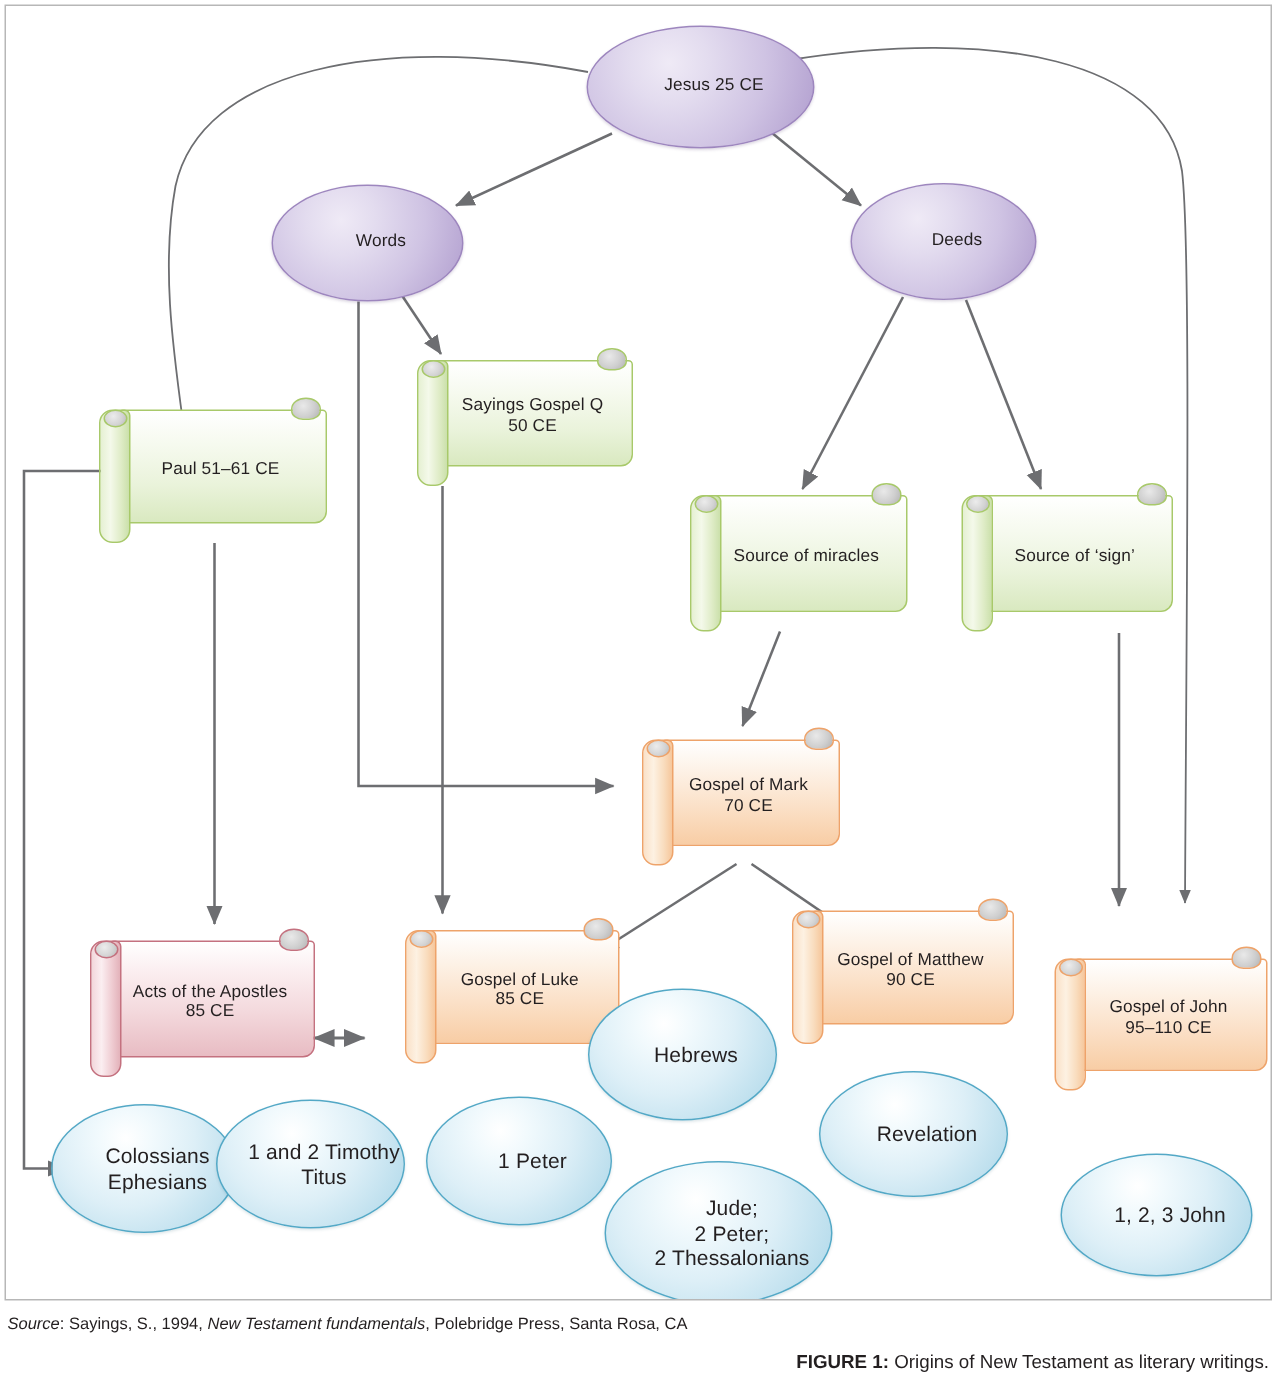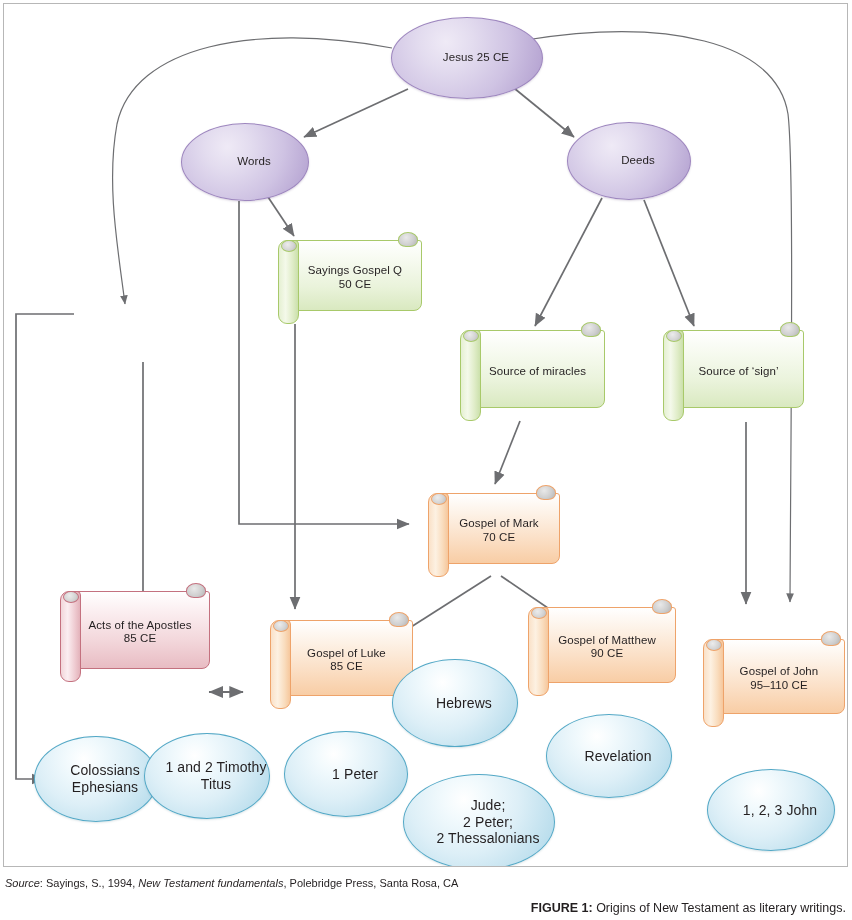--- a/index.html
+++ b/index.html
@@ -197,39 +197,46 @@
     </div>
 
     <div class="node ellipse-purple" style="left:177px;top:119px;width:128px;height:78px;">
       <span class="label">Words</span>
     </div>
 
     <div class="node ellipse-purple" style="left:563px;top:118px;width:124px;height:78px;">
       <span class="label">Deeds</span>
     </div>
 
+    <div class="node scroll sc-green" style="left:62px;top:261px;width:152px;height:97px;">
+      <div class="body"></div>
+      <div class="knob-tr"></div>
+      <div class="spine"></div>
+      <div class="knob-tl"></div>
+      <span class="label">Paul 51–61 CE</span>
+    </div>
 
     <div class="node scroll sc-green" style="left:274px;top:228px;width:144px;height:92px;">
       <div class="body"></div>
       <div class="knob-tr"></div>
       <div class="spine"></div>
       <div class="knob-tl"></div>
       <span class="label">Sayings Gospel Q
 50 CE</span>
     </div>
 
     <div class="node scroll sc-green" style="left:456px;top:318px;width:145px;height:99px;">
       <div class="body"></div>
       <div class="knob-tr"></div>
       <div class="spine"></div>
       <div class="knob-tl"></div>
       <span class="label">Source of miracles</span>
     </div>
 
-    <div class="node scroll sc-green" style="left:659px;top:318px;width:141px;height:99px;">
+    <div class="node scroll sc-green" style="left:637px;top:318px;width:141px;height:99px;">
       <div class="body"></div>
       <div class="knob-tr"></div>
       <div class="spine"></div>
       <div class="knob-tl"></div>
       <span class="label">Source of ‘sign’</span>
     </div>
 
     <div class="node scroll sc-orange" style="left:424px;top:481px;width:132px;height:92px;">
       <div class="body"></div>
       <div class="knob-tr"></div>
@@ -259,21 +266,21 @@
 
     <div class="node scroll sc-orange" style="left:699px;top:627px;width:142px;height:96px;">
       <div class="body"></div>
       <div class="knob-tr"></div>
       <div class="spine"></div>
       <div class="knob-tl"></div>
       <span class="label">Gospel of John
 95–110 CE</span>
     </div>
 
-    <div class="node scroll sc-red" style="left:56px;top:579px;width:150px;height:99px;">
+    <div class="node scroll sc-red" style="left:56px;top:615px;width:150px;height:99px;">
       <div class="body"></div>
       <div class="knob-tr"></div>
       <div class="spine"></div>
       <div class="knob-tl"></div>
       <span class="label">Acts of the Apostles
 85 CE</span>
     </div>
 
     <div class="node ellipse-blue" style="left:30px;top:732px;width:124px;height:86px;">
       <span class="label">Colossians

